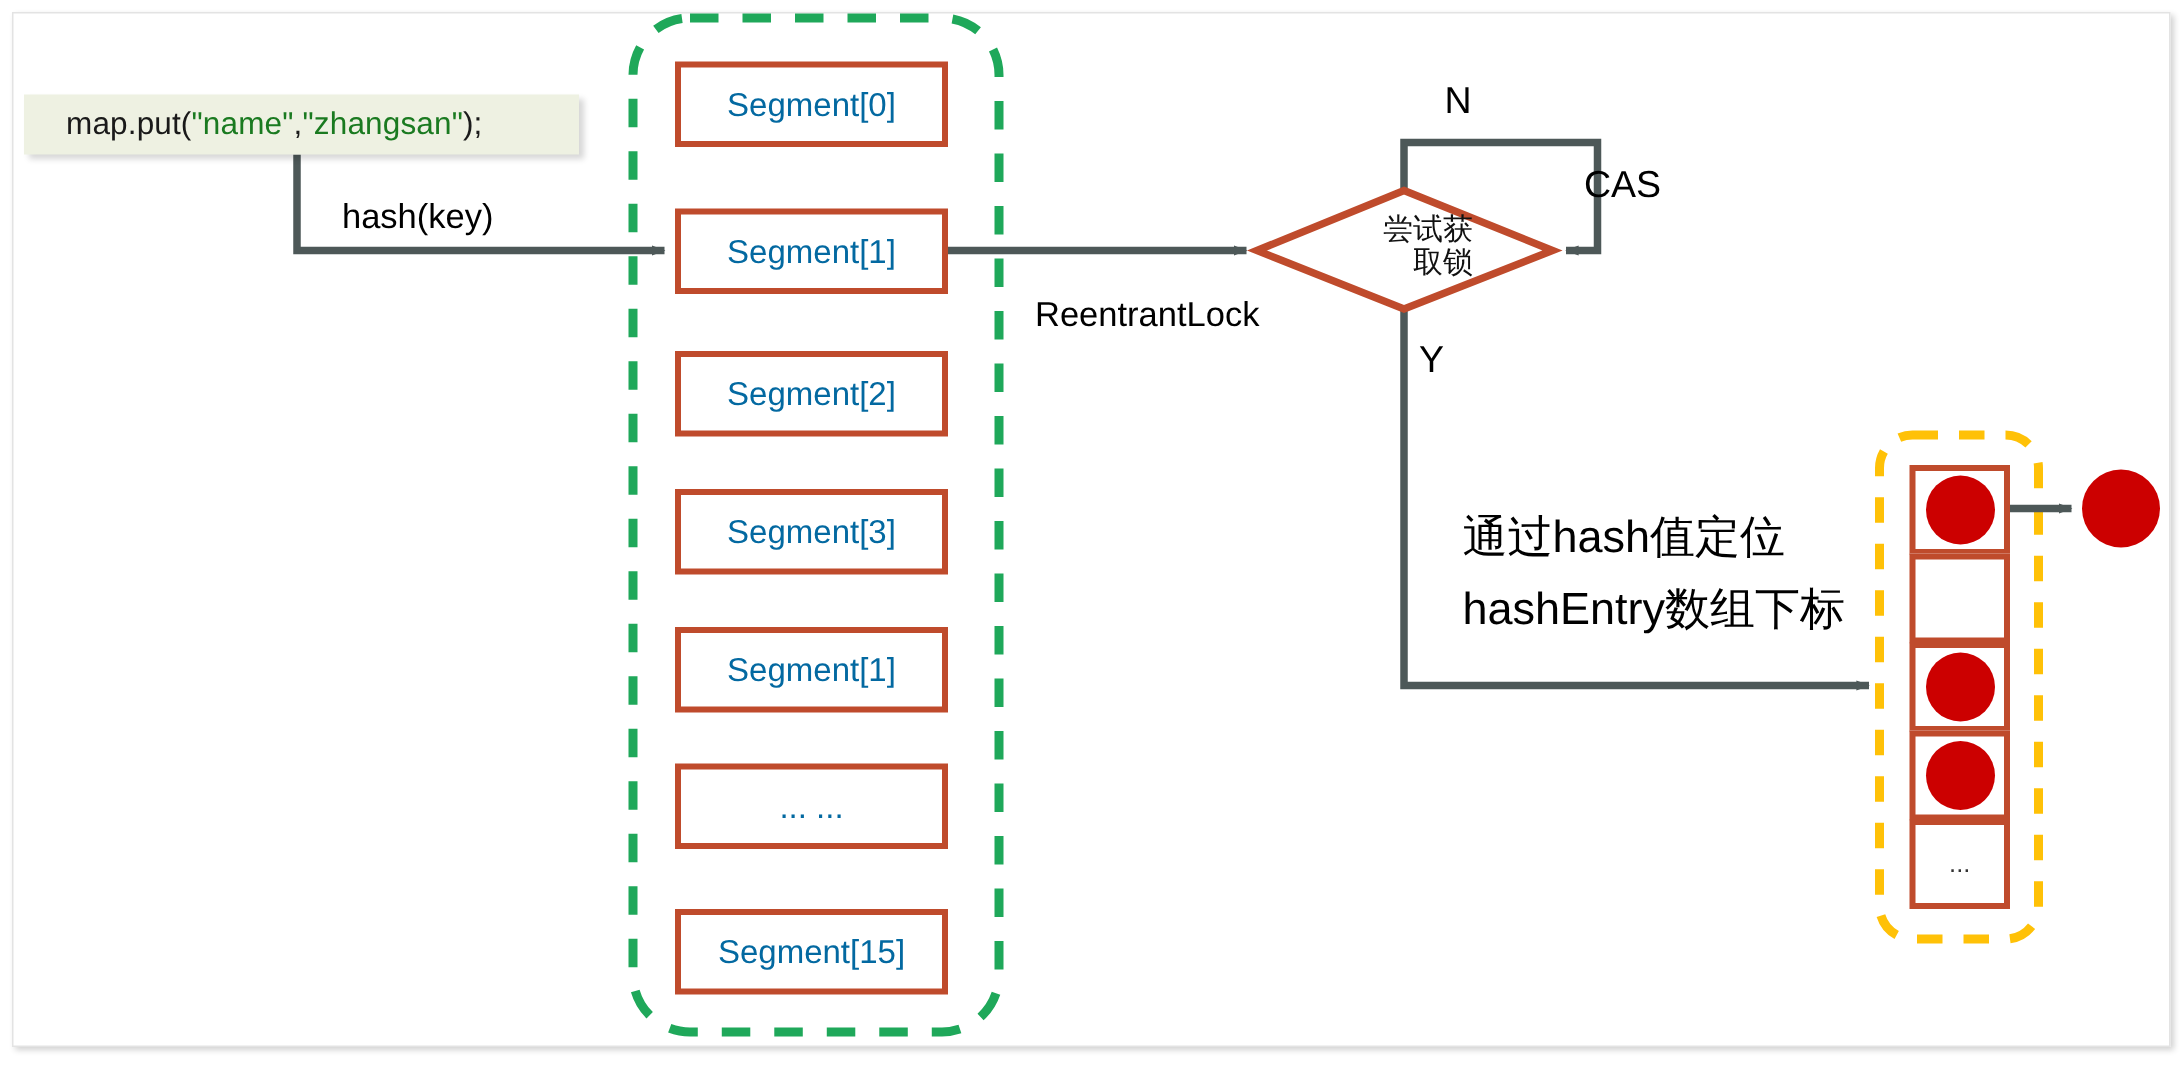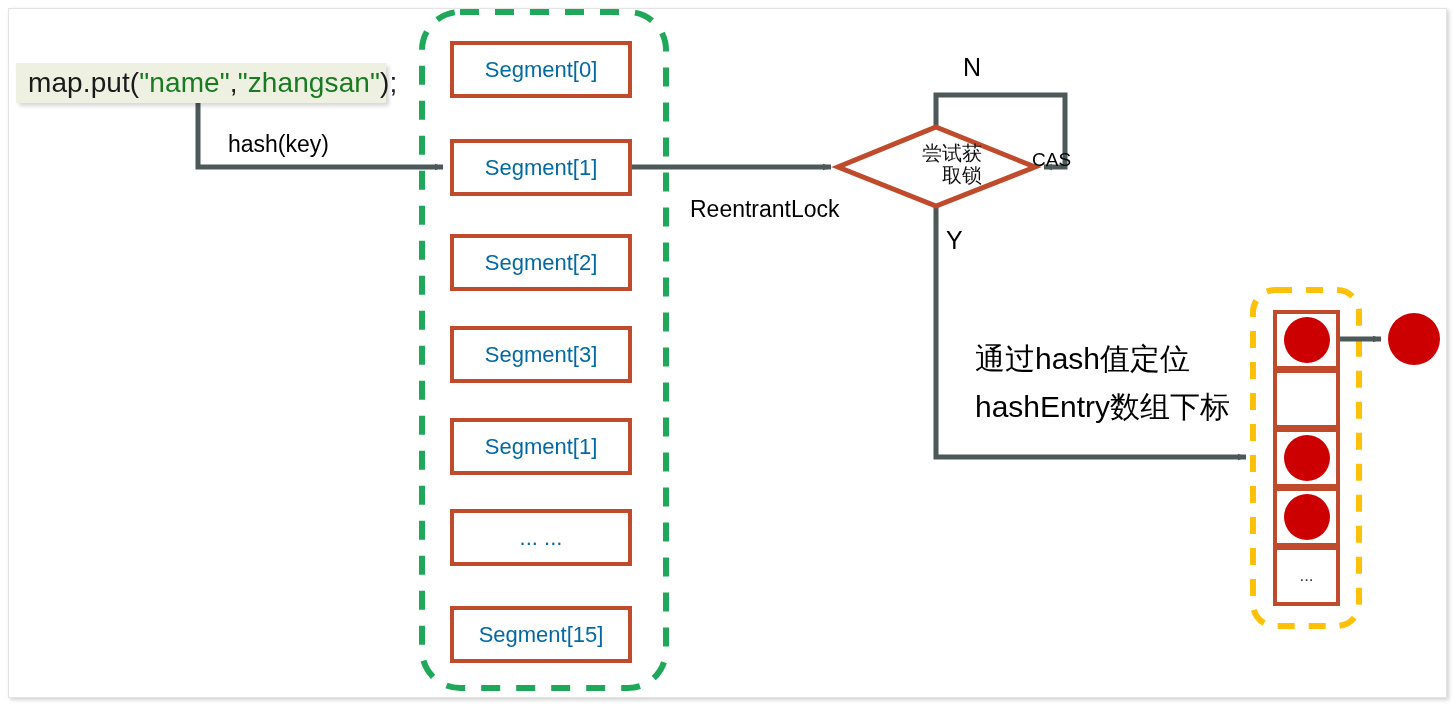--- a/index.html
+++ b/index.html
@@ -44,39 +44,39 @@
   #code-box {
     position: absolute;
     left: 16px;
     top: 63px;
     width: 370px;
     height: 40px;
     background: #eef1e2;
     box-shadow: 3px 3px 4px rgba(0,0,0,0.16);
     display: flex;
     align-items: center;
-    padding-left: 12px;
-    box-sizing: border-box;
-    font-size: 28px;
+    padding-left: 28px;
+    box-sizing: border-box;
+    font-size: 21px;
     color: #1a1a1a;
     white-space: pre;
     letter-spacing: 0.1px;
   }
   #code-box .str { color: #1a7a20; }
   
   .lbl {
     position: absolute;
     color: #000000;
     white-space: pre;
     line-height: 1.25;
   }
   #lbl-hashkey   { left: 228px; top: 130px; font-size: 23px; text-align: center; }
   #lbl-reentrant { left: 690px; top: 195px; font-size: 23px; text-align: right; }
   #lbl-n         { left: 963px; top: 52px;  font-size: 25px; }
-  #lbl-cas       { left: 1032px;top: 108px; font-size: 19px; margin-top: 40px; }
+  #lbl-cas       { left: 1056px;top: 108px; font-size: 25px; }
   #lbl-y         { left: 946px; top: 225px; font-size: 25px; }
   #lbl-hash-pos  { left: 975px; top: 340px; font-size: 30px; }
   #lbl-hash-idx  { left: 975px; top: 388px; font-size: 30px; }
   
   .seg-box {
     position: absolute;
     left: 450px;
     width: 182px;
     height: 57px;
     border: 4px solid #bf4b2c;

